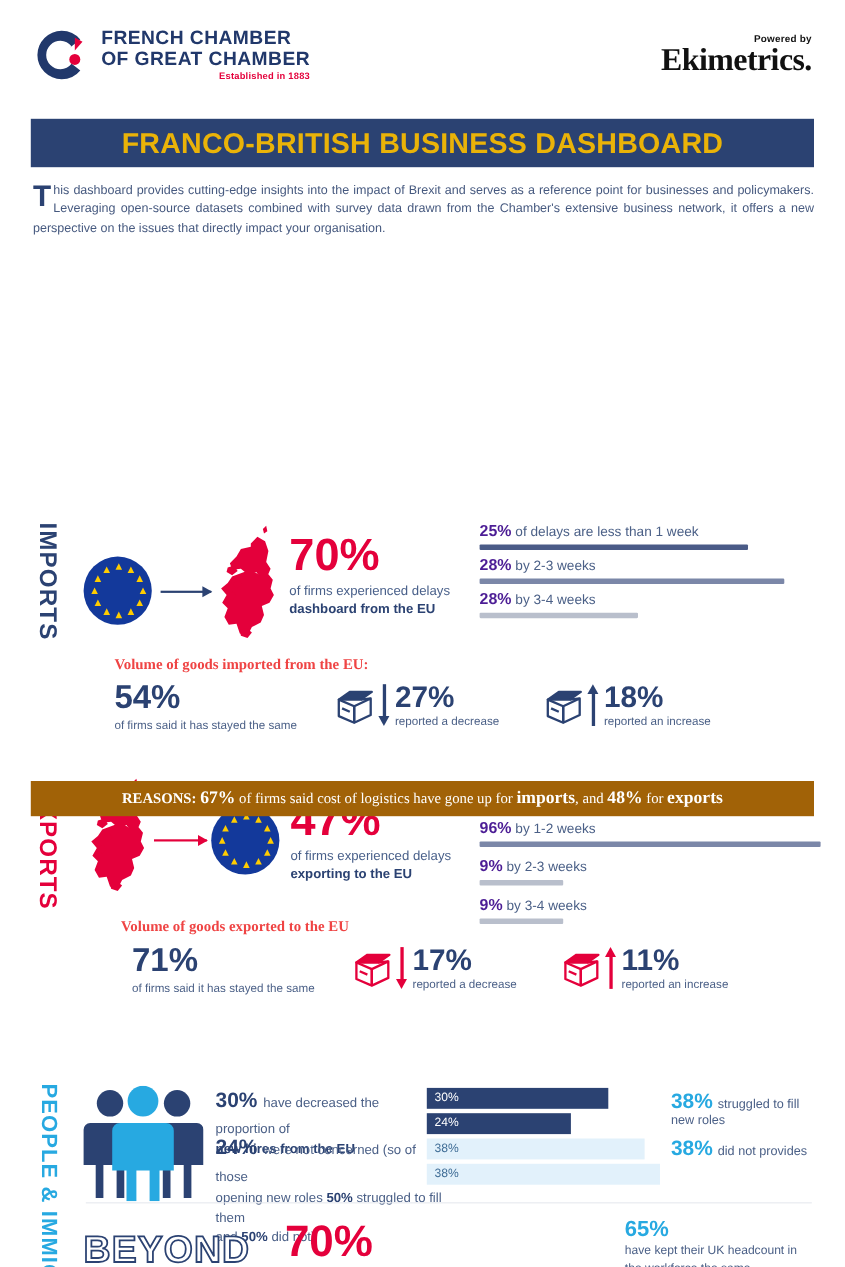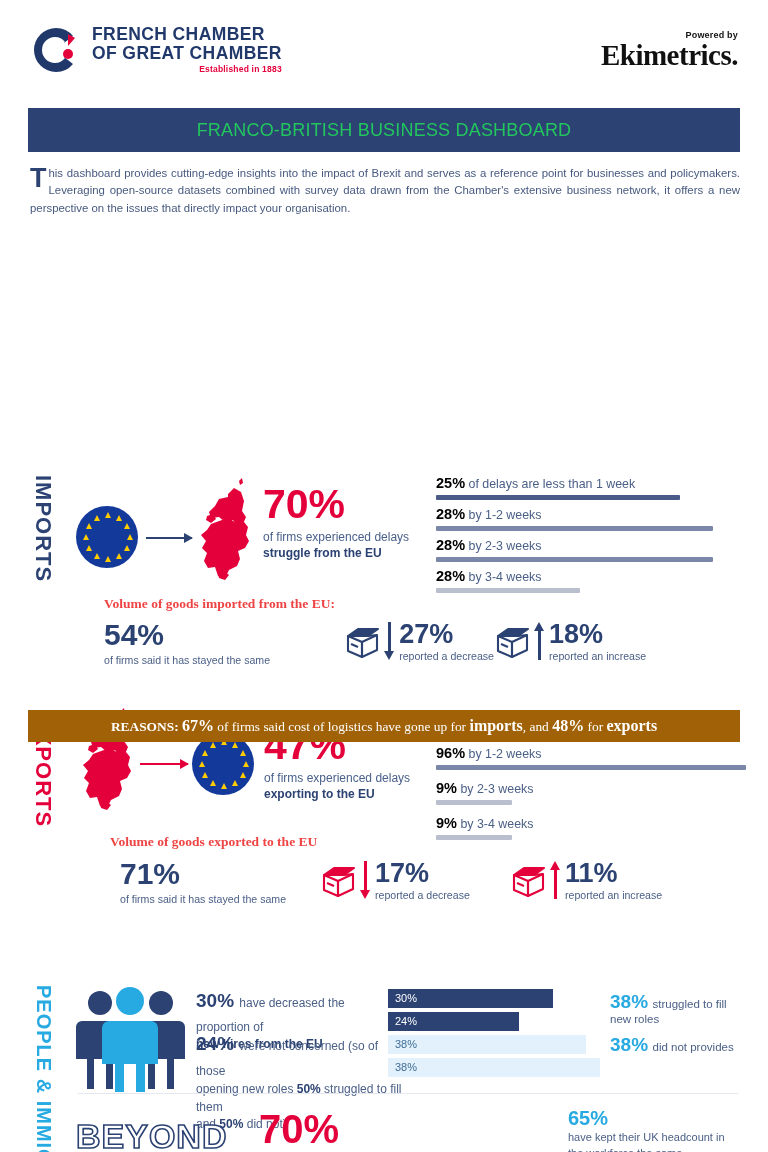--- a/index.html
+++ b/index.html
@@ -17,21 +17,21 @@
   .fccgb-text{line-height:1.0;}
   .fccgb-l1,.fccgb-l2{font-size:17.5px;font-weight:bold;letter-spacing:.4px;color:#21386b;}
   .fccgb-l2{margin-top:1px;}
   .fccgb-est{font-size:8.5px;font-weight:bold;color:#e4003b;text-align:right;margin-top:3px;letter-spacing:.2px;}
   .powered{text-align:right;}
   .powered-by{font-size:9px;color:#111;font-weight:bold;letter-spacing:.2px;margin-bottom:1px;}
   .eki{font-family:"Liberation Serif", serif;font-size:29px;font-weight:bold;color:#111;letter-spacing:-.5px;line-height:1;}
 
   
   .titlebar{margin:30px 28px 0 28px;background:#2b4272;height:44px;display:flex;align-items:center;justify-content:center;}
-  .titlebar h1{margin:0;color:#22c55e;font-size:18px;font-weight:normal;letter-spacing:.2px;}
+  .titlebar h1{margin:0;color:#eab308;font-size:26px;font-weight:bold;letter-spacing:.2px;}
 
   
   .intro{margin:13px 28px 0 30px;font-size:11.4px;line-height:1.52;color:#46597f;text-align:justify;position:relative;}
   .intro .dropcap{float:left;font-size:27px;line-height:.86;font-weight:bold;color:#2b4272;padding:2px 2px 0 0;}
 
   
   .sec{position:relative;}
   .vlabel{position:absolute;writing-mode:vertical-rl;font-weight:bold;letter-spacing:1px;font-size:22px;}
   .vlabel.imports{color:#2b4272;}
   .vlabel.exports{color:#e4003b;}
@@ -47,21 +47,21 @@
   .euflag i{position:absolute;width:0;height:0;border-left:3px solid transparent;border-right:3px solid transparent;border-bottom:6px solid #ffcc00;}
   .arrow{position:relative;height:2px;background:#2b4272;}
   .arrow:after{content:"";position:absolute;right:-1px;top:-4px;border-left:9px solid #2b4272;border-top:5px solid transparent;border-bottom:5px solid transparent;}
   .arrow.redarrow{background:#e4003b;}
   .arrow.redarrow:after{border-left-color:#e4003b;}
 
   
   .delaylist{position:absolute;}
   .delayrow{margin-bottom:7px;}
   .delayrow .t{font-size:12.4px;color:#4b6087;line-height:1.1;margin-bottom:3px;}
-  .delayrow .t b{font-size:14.5px;color:#000000;margin-top:12px;}
+  .delayrow .t b{font-size:14.5px;color:#4c1d95;margin-top:12px;}
   .delaybar{height:5px;border-radius:1px;}
 
   
   .volhead{font-family:"Liberation Serif", serif;font-weight:bold;font-size:13.5px;color:#ef4444;}
   .volrow{display:flex;align-items:flex-start;}
   .volitem{display:flex;align-items:center;}
   .boxicon{width:38px;height:34px;flex:0 0 auto;}
   .dirarrow{width:11px;height:38px;position:relative;margin:0 4px 0 2px;}
   .dirarrow .shaft{position:absolute;left:4px;top:0;width:3px;height:38px;}
   .dirarrow .headd{position:absolute;left:0;bottom:0;width:0;height:0;border-left:5.5px solid transparent;border-right:5.5px solid transparent;}
@@ -151,49 +151,45 @@
           <path d="M21 52 l5 -1 2 4 -5 3 -3 -3 z"></path>
           <path d="M26 96 l6 -2 5 4 -4 5 -6 -2 z"></path>
           <path d="M15 63 l5 -2 3 4 -4 4 -4 -2 z"></path>
         </g>
       </svg>
     </div>
 
     <div style="position:absolute;left:263px;top:268px;">
       <div class="bigstat red">70%</div>
       <div class="sub" style="margin-top:6px;">of firms experienced delays</div>
-      <div class="sub" style="font-weight:bold;color:#2b4272;">struggle from the EU</div>
+      <div class="sub" style="font-weight:bold;color:#2b4272;">dashboard from the EU</div>
     </div>
 
     <div class="delaylist" style="left:436px;top:259px;width:300px;">
       <div class="delayrow">
         <div class="t"><b>25%</b> <span>of delays are less than 1 week</span></div>
         <div class="delaybar" style="width:244px;background:#4a5b87;"></div>
-      </div>
-      <div class="delayrow">
-        <div class="t"><b>28%</b> <span>by 1-2 weeks</span></div>
-        <div class="delaybar" style="width:277px;background:#7b87a8;"></div>
       </div>
       <div class="delayrow">
         <div class="t"><b>28%</b> <span>by 2-3 weeks</span></div>
         <div class="delaybar" style="width:277px;background:#7b87a8;"></div>
       </div>
       <div class="delayrow">
         <div class="t"><b>28%</b> <span>by 3-4 weeks</span></div>
         <div class="delaybar" style="width:144px;background:#b9bfcc;"></div>
       </div>
     </div>
 
     <div class="volhead" style="position:absolute;left:104px;top:379px;">Volume of goods imported from the EU:</div>
     <div class="volrow" style="position:absolute;left:104px;top:404px;width:600px;">
       <div style="width:200px;">
         <div class="bigstat navy" style="font-size:30px;">54%</div>
         <div class="voltxt" style="margin-top:5px;">of firms said it has stayed the same</div>
       </div>
-      <div class="volitem" style="width:190px;justify-content:flex-end;">
+      <div class="volitem" style="width:190px;">
         <div class="boxicon">
           <svg width="38" height="34" viewBox="0 0 38 34">
               <g fill="none" stroke="#2b4272" stroke-width="2.1" stroke-linejoin="round">
             <path d="M4 12 L14 5 L34 5 L24 12 Z" fill="#2b4272"></path>
                 <path d="M4 12 L4 27 L18 33 L18 18 Z"></path>
                 <path d="M18 18 L18 33 L33 26 L33 11 Z"></path>
                 <path d="M24 12 L33 11"></path>
                 <path d="M7 20 L14 23"></path>
           </g>
             </svg>

